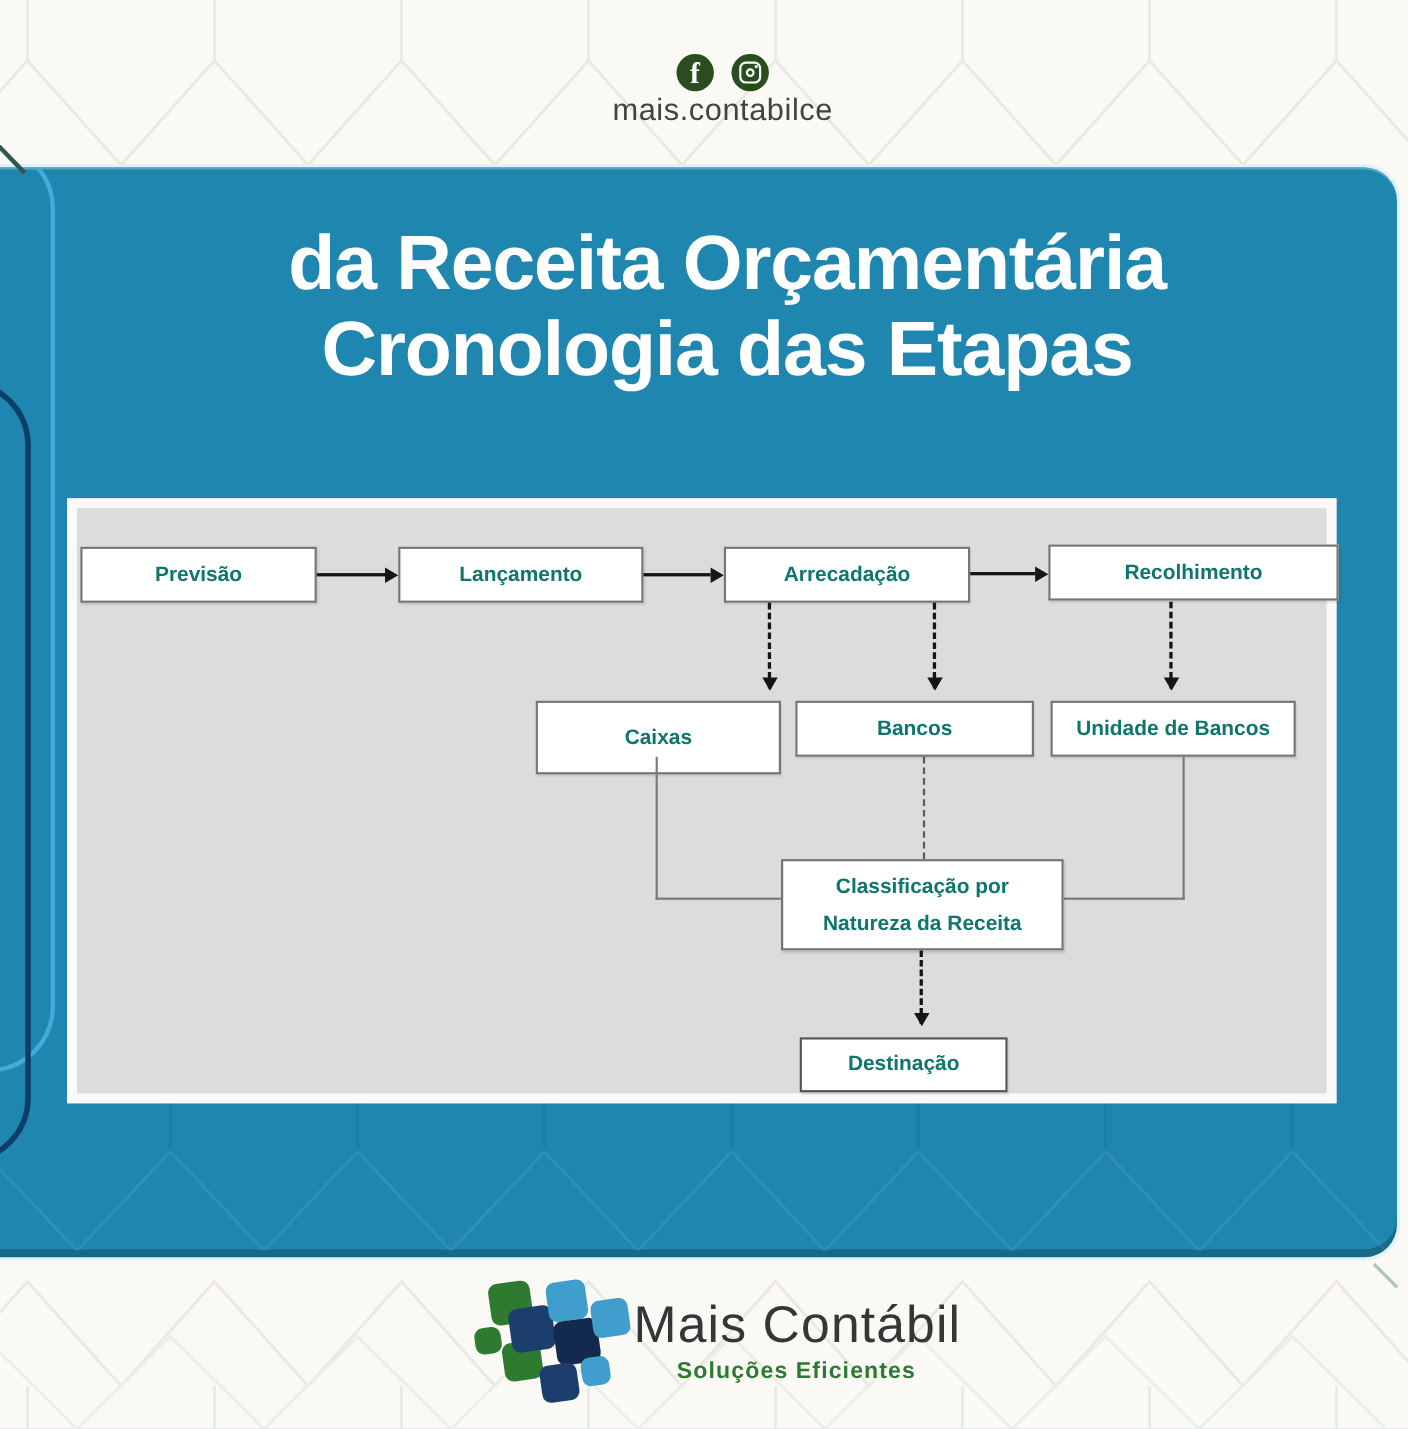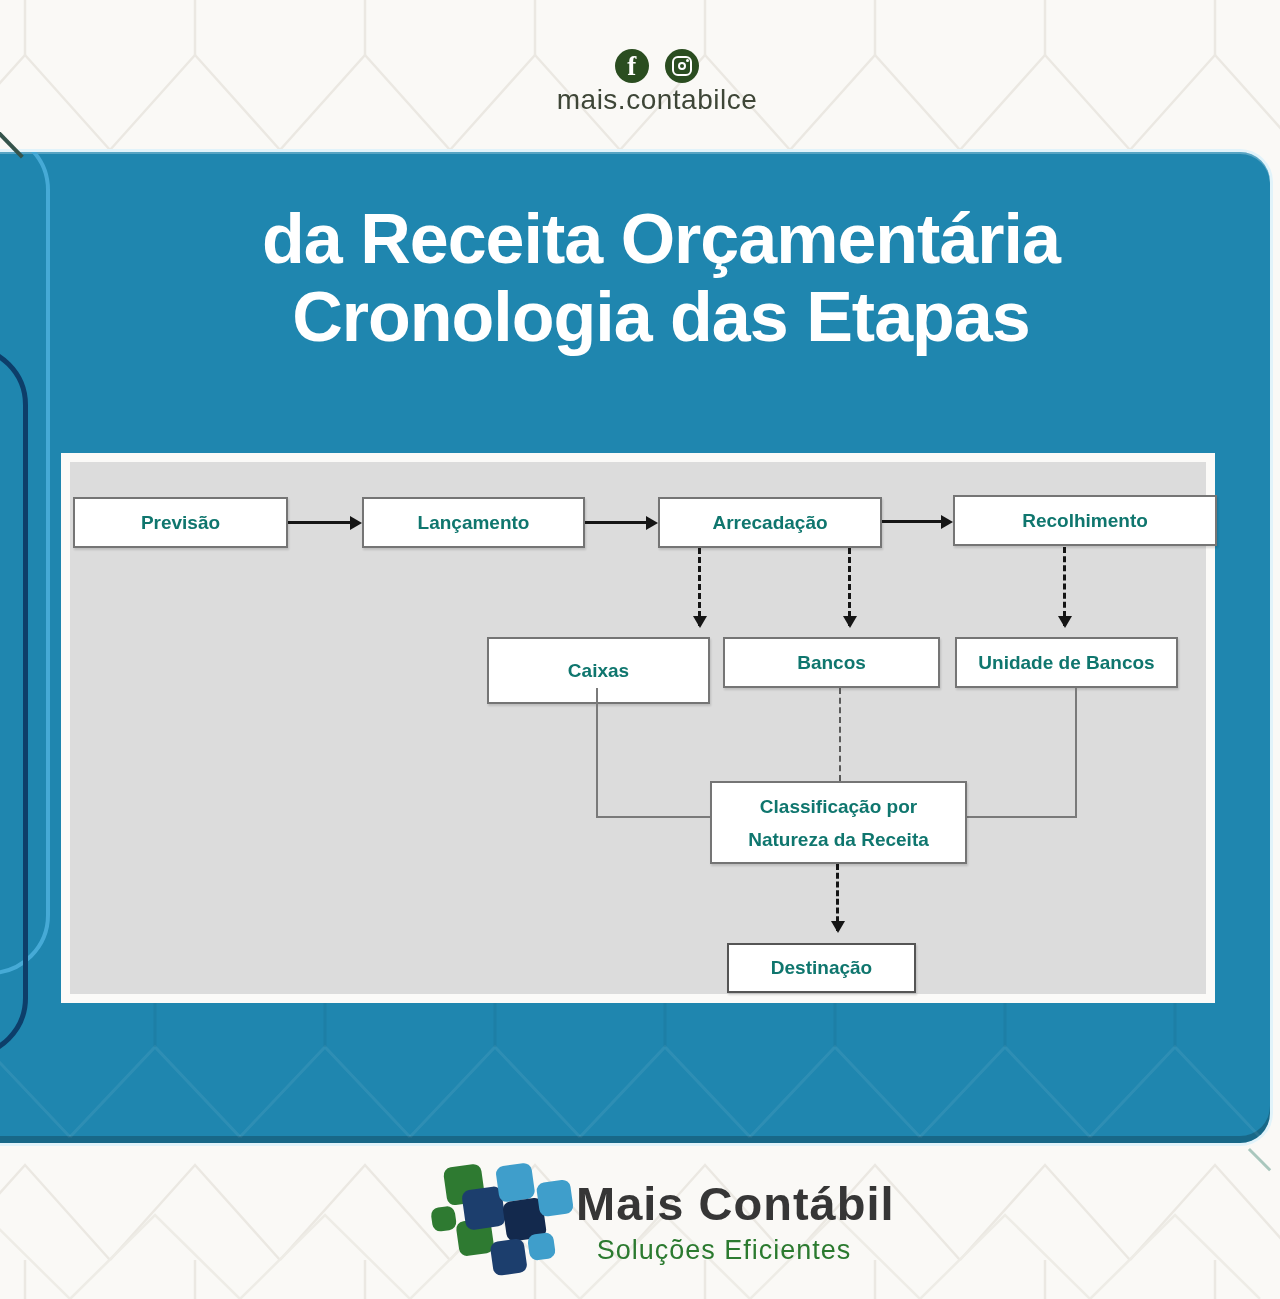--- a/index.html
+++ b/index.html
@@ -49,22 +49,22 @@
   .varrow{position:absolute;width:0;border-left:3px dashed #151515;}
   .varrow::after{content:"";position:absolute;bottom:-2px;left:-8px;width:0;height:0;
     border-left:7px solid transparent;border-right:7px solid transparent;border-top:12px solid #151515;}
   .conn{position:absolute;background:#7a7a7a;}
   .conn-dash{position:absolute;width:0;border-left:2px dashed #5a5a5a;}
   .cls-line{line-height:33px;}
   
   .logo-wrap{left:432px;top:1154px;width:150px;height:125px;transform:rotate(-8deg);z-index:5;}
   .sq{position:absolute;border-radius:8px;}
   .brand-block{left:576px;top:1176px;width:296px;z-index:5;}
-  .brand{font-size:47px;font-weight:700;color:#363636;letter-spacing:1px;white-space:nowrap;}
-  .tagline{text-align:center;font-size:27px;font-weight:400;letter-spacing:1px;margin-top:4px;}
+  .brand{font-size:47px;font-weight:400;color:#363636;letter-spacing:1px;white-space:nowrap;}
+  .tagline{text-align:center;font-size:21px;font-weight:700;letter-spacing:1px;margin-top:4px;}
 </style>
 </head>
 <body>
 
 <svg id="bg-pattern" width="1280" height="1299" viewBox="0 0 1280 1299">
     <path d="M-60,150 L25,55 L110,150" stroke="#ebe8e2" stroke-width="2.5" fill="none"></path>
     <path d="M25,55 L25,-10" stroke="#ebe8e2" stroke-width="2.5" fill="none"></path>
     <path d="M-60,1260 L25,1165 L110,1260" stroke="#ebe8e2" stroke-width="2.5" fill="none"></path>
     <path d="M25,1260 L25,1330" stroke="#ebe8e2" stroke-width="2.5" fill="none"></path>
     <path d="M-100,1299 L-15,1215 L70,1299" stroke="#eeece6" stroke-width="2.5" fill="none"></path>

